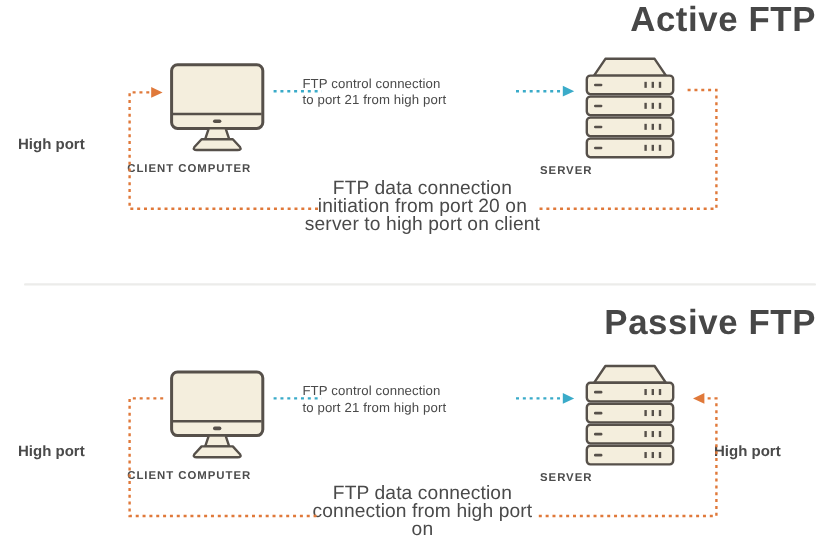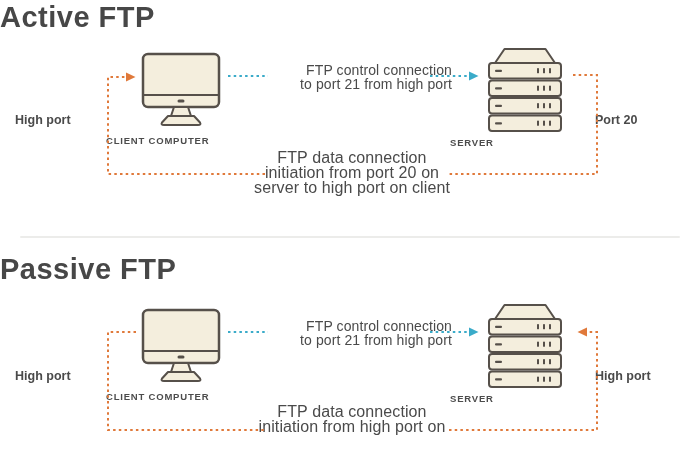--- a/index.html
+++ b/index.html
@@ -2,32 +2,32 @@
 <html><head>
 <meta charset="utf-8">
 <style>
   html,body{margin:0;padding:0;background:#ffffff;}
   .stage{
     position:relative;width:700px;height:458px;overflow:hidden;background:#ffffff;
     font-family:"Liberation Sans",sans-serif;color:#4a4a4a;
   }
   .abs{position:absolute;}
   .title{
-    width:680px;text-align:left;font-size:29px;font-weight:bold;
+    width:680px;text-align:right;font-size:29px;font-weight:bold;
     color:#474747;letter-spacing:0.5px;
   }
   .devlabel{
     text-align:left;font-size:9.5px;font-weight:bold;letter-spacing:0.8px;
     color:#4c4c4c;width:150px;
   }
   .portlabel{
     text-align:left;font-size:12.5px;font-weight:bold;color:#4a4a4a;width:100px;
   }
   .conntext{
-    text-align:right;font-size:14px;line-height:14px;color:#4a4a4a;width:200px;
+    text-align:left;font-size:11px;line-height:14px;color:#4a4a4a;width:200px;
     letter-spacing:0.1px;
   }
   .datatext{
     text-align:center;font-size:16px;line-height:15px;color:#4a4a4a;width:200px;
     letter-spacing:0.1px;
   }
   .divider{
     left:20px;top:236px;width:660px;height:2px;background:#ececea;border-radius:1px;
   }
   .overlay{left:0;top:0;pointer-events:none;}
@@ -72,21 +72,20 @@
         <rect x="8" y="76.2" width="7" height="2.2" rx="1"></rect>
           <rect x="50" y="74.7" width="2" height="5"></rect>
           <rect x="56" y="74.7" width="2" height="5"></rect>
           <rect x="62" y="74.7" width="2" height="5"></rect>
       </g>
     </g>
   </svg>
   <div class="abs devlabel" style="left:450px;top:137px;">SERVER</div>
 
   <div class="abs portlabel" style="left:15px;top:113px;">High port</div>
-  <div class="abs portlabel" style="left:595px;top:113px;">Port 20</div>
 
   <div class="abs conntext" style="left:252px;top:63px;">
     <span class="line-span">FTP control connection</span>
     <span class="line-span">to port 21 from high port</span>
   </div>
 
   <div class="abs datatext" style="left:252px;top:150px;">
     <span class="line-span">FTP data connection</span>
     <span class="line-span">initiation from port 20 on</span>
     <span class="line-span">server to high port on client</span>
@@ -137,21 +136,21 @@
   <div class="abs portlabel" style="left:15px;top:369px;">High port</div>
   <div class="abs portlabel" style="left:595px;top:369px;">High port</div>
 
   <div class="abs conntext" style="left:252px;top:319px;">
     <span class="line-span">FTP control connection</span>
     <span class="line-span">to port 21 from high port</span>
   </div>
 
   <div class="abs datatext" style="left:252px;top:404px;">
     <span class="line-span">FTP data connection</span>
-    <span class="line-span">initiation from high port on</span>
+    <span class="line-span">connection from high port on</span>
   </div>
 
   <svg class="abs overlay" width="700" height="458" viewBox="0 0 700 458">
 
     <g stroke="#3aabc9" stroke-width="2" fill="none" stroke-dasharray="2.5 3.2">
       <path d="M228 76 H268"></path>
       <path d="M430 76 H469"></path>
     </g>
     <polygon points="469,71.5 478.5,76 469,80.5" fill="#3aabc9"></polygon>
 

